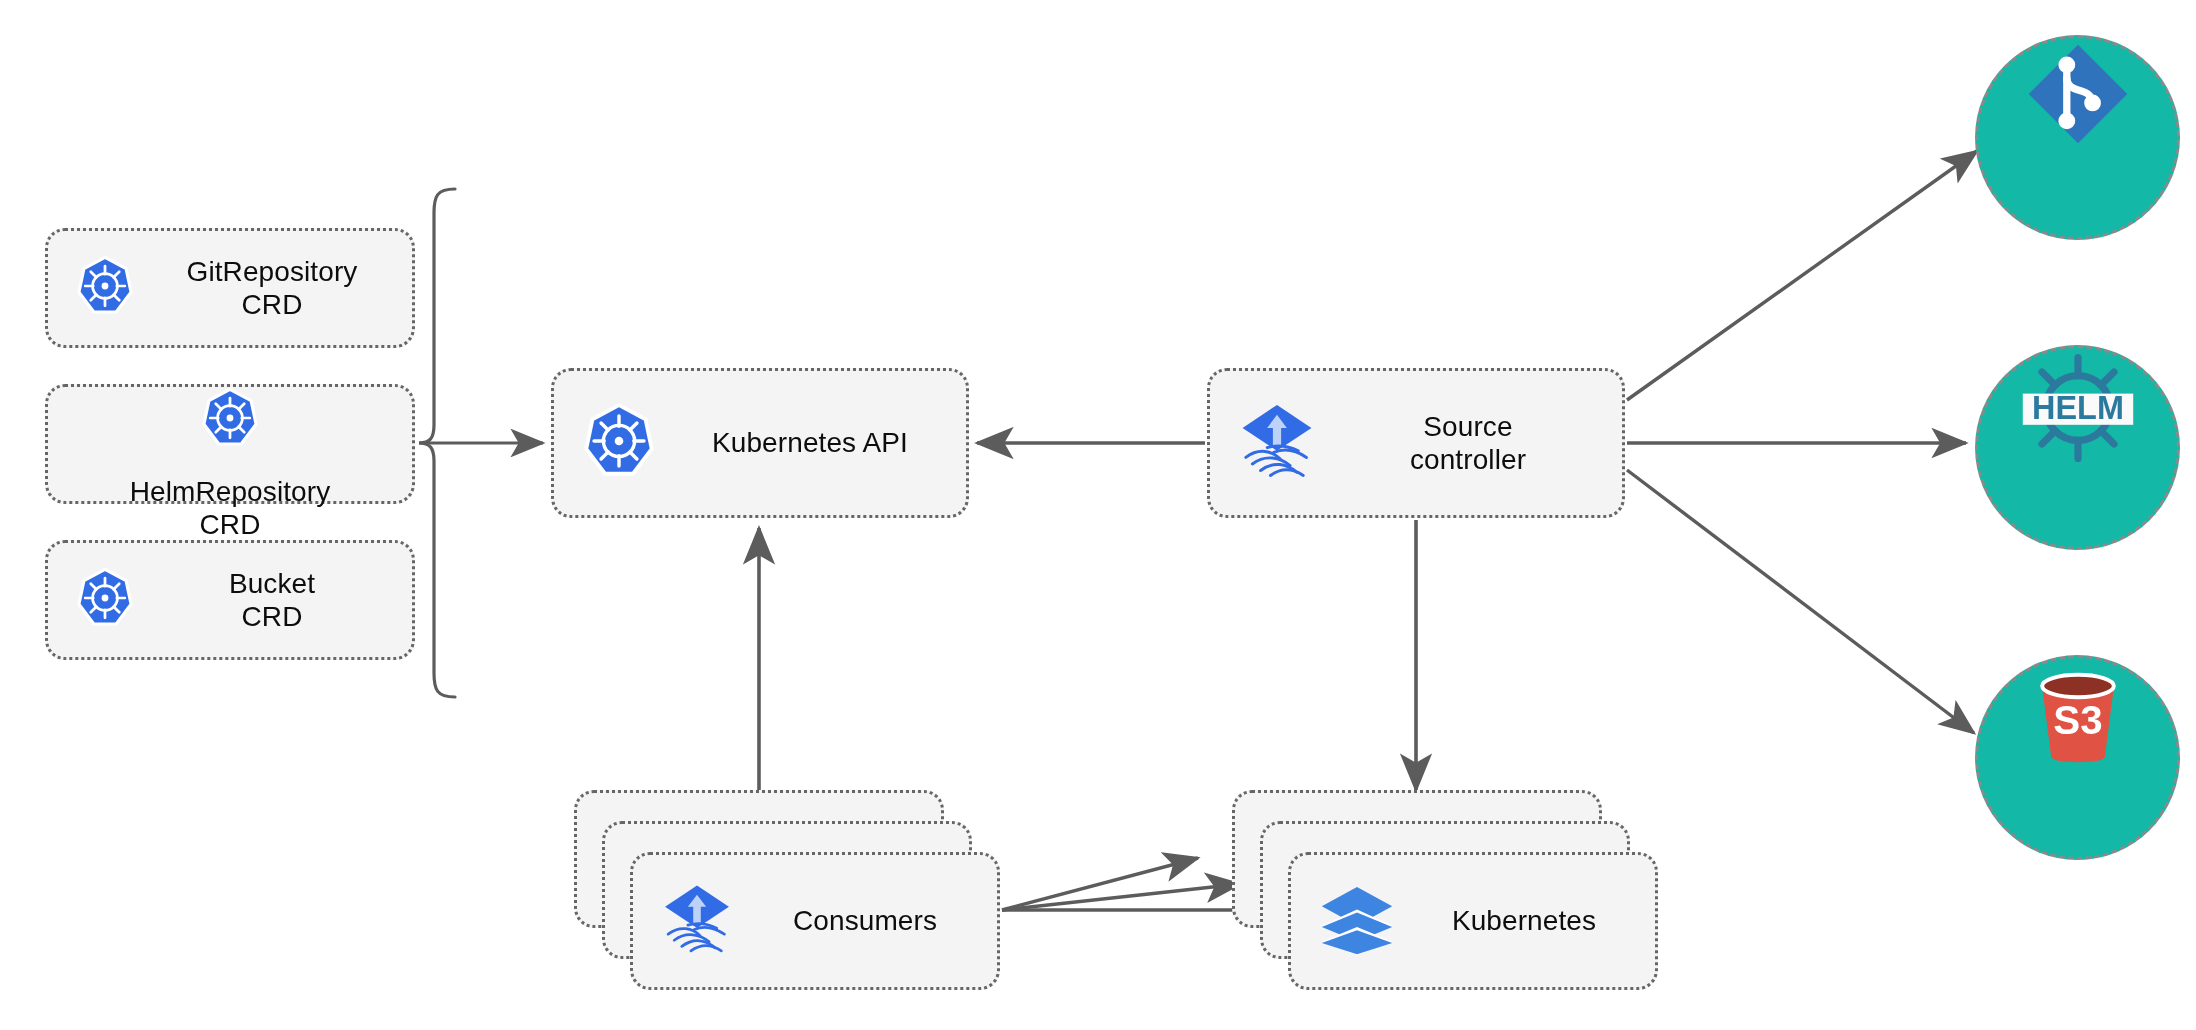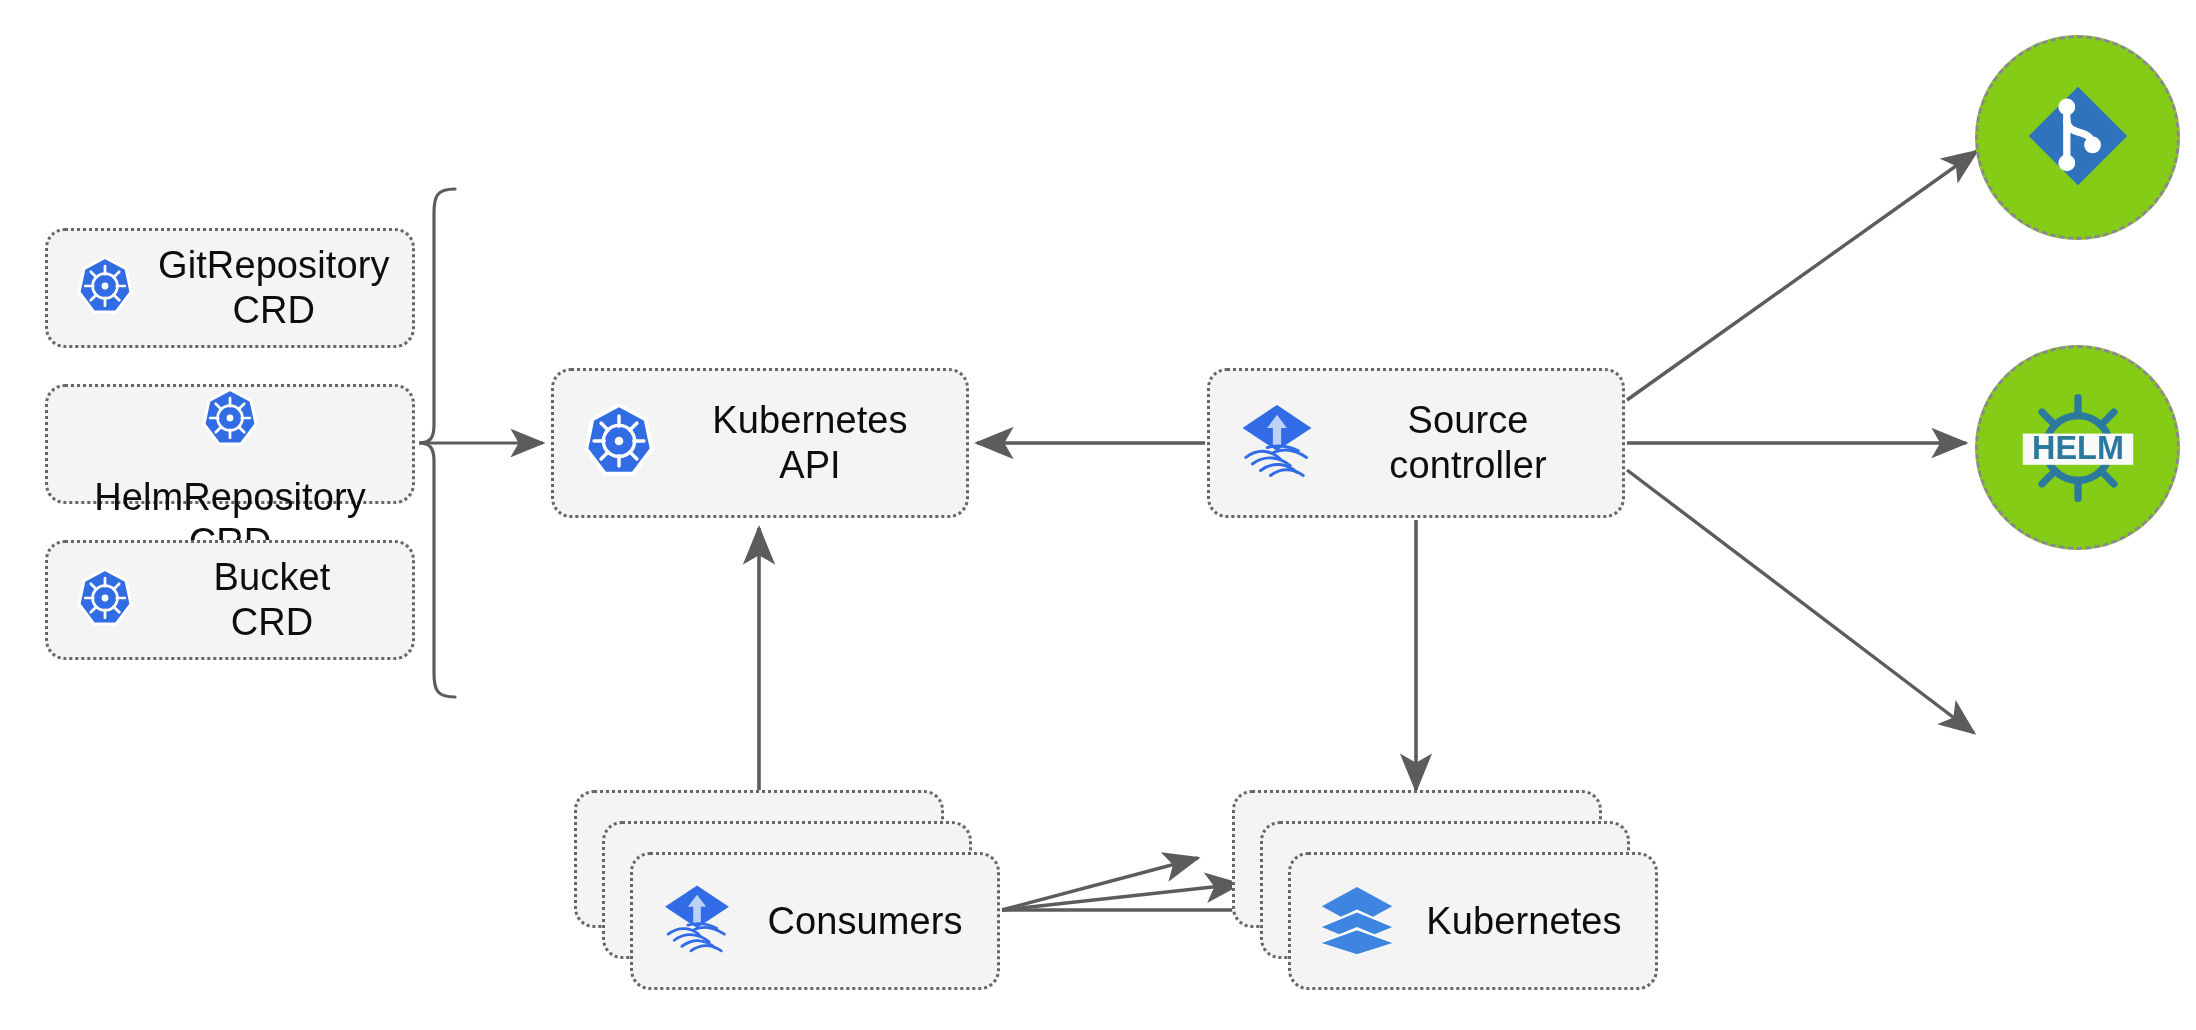--- a/index.html
+++ b/index.html
@@ -34,21 +34,21 @@
     background: #f4f4f4;
     border: 3px dotted #666666;
     border-radius: 20px;
     display: flex;
     align-items: center;
     justify-content: flex-start;
     gap: 22px;
     padding: 0 26px;
   }
   .node .label {
-    font-size: 38px;
+    font-size: 28px;
     color: #0d0d0d;
     line-height: 1.18;
     letter-spacing: .1px;
     white-space: pre-line;
     text-align: center;
     flex: 1;
   }
   .node .icon {
     flex: 0 0 auto;
     display: block;
@@ -62,23 +62,23 @@
     border: 3px dotted #666666;
     border-radius: 20px;
   }
 
   
   .circle-node {
     position: absolute;
     box-sizing: border-box;
     border: 3px dashed #8a8a8a;
     border-radius: 50%;
-    background: #84cc16;
+    background: #14b8a6;
     display: flex;
-    align-items: center;
+    align-items: flex-start;
     justify-content: center;
   }
 </style>
 </head>
 <body>
 
 <div id="canvas">
 
   <svg id="edges" viewBox="0 0 2196 1030">
     <defs>
@@ -305,14 +305,24 @@
           <line x1="69" y1="69" x2="80" y2="80"></line>
           <line x1="80" y1="20" x2="69" y2="31"></line>
           <line x1="31" y1="69" x2="20" y2="80"></line>
         </g>
         <rect x="4" y="38" width="92" height="26" fill="#fafafa"></rect>
         <text x="50" y="59" text-anchor="middle" font-family="Liberation Sans, sans-serif" font-size="27" font-weight="bold" fill="#2b7a9e">HELM</text>
       </svg>
     </span>
   </div>
 
+  <div class="circle-node" style="left:1975px; top:655px; width:205px; height:205px;">
+    <span>
+      <svg width="112" height="112" viewBox="0 0 100 100">
+        <path d="M18 26 L26 88 Q27 93, 50 93 Q73 93, 74 88 L82 26 Z" fill="#e05243"></path>
+        <ellipse cx="50" cy="25" rx="32" ry="10" fill="#8c3123"></ellipse>
+        <ellipse cx="50" cy="25" rx="32" ry="10" fill="none" stroke="#ffffff" stroke-width="3.5"></ellipse>
+        <text x="50" y="68" text-anchor="middle" font-family="Liberation Sans, sans-serif" font-size="36" font-weight="bold" fill="#ffffff">S3</text>
+      </svg>
+    </span>
+  </div>
 
 </div>
 
 </body></html>

